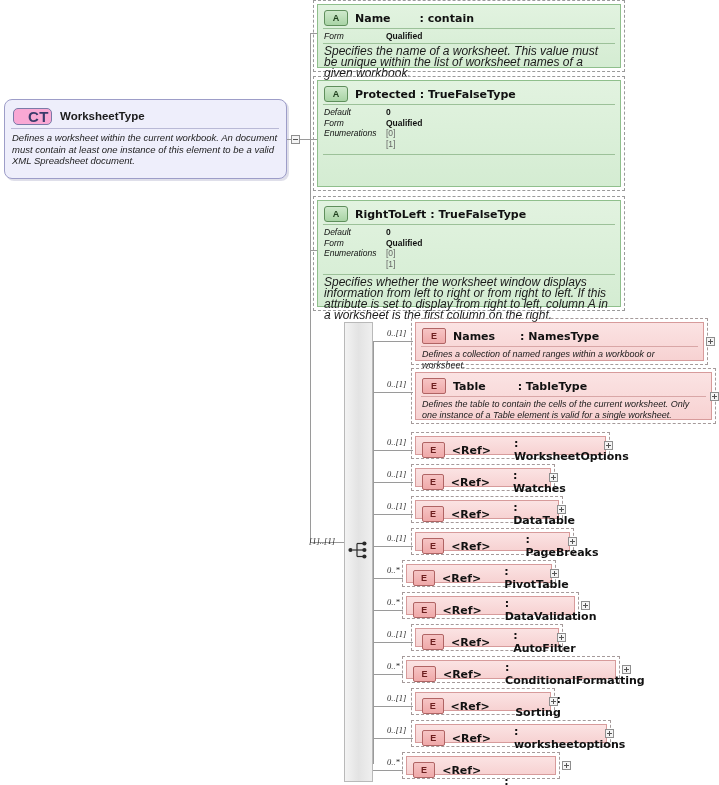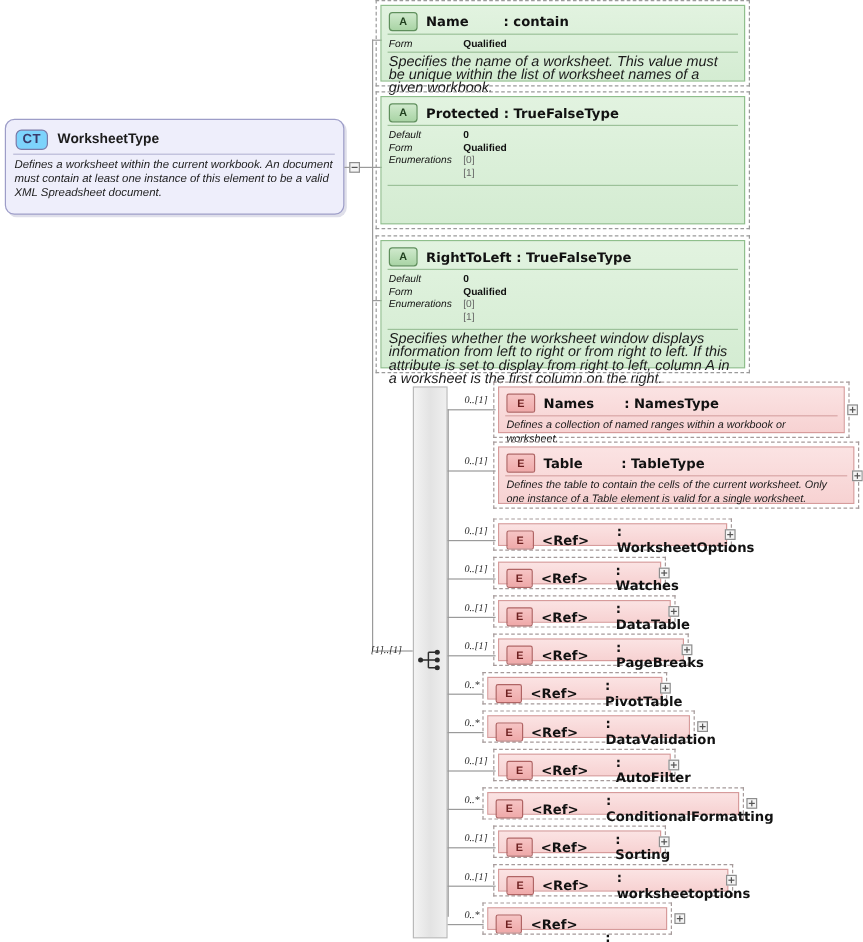--- a/index.html
+++ b/index.html
@@ -20,22 +20,22 @@
   #ct-box{left:4px;top:99px;width:283px;height:80px;}
   #ct-box .solidframe{
     background:#eeeefb;
     border:1px solid #9d9dc8;
     border-radius:8px;
     box-shadow:2px 2px 0 rgba(150,150,185,.30);
   }
   #ct-title{position:absolute;left:9px;top:7px;height:20px;display:flex;align-items:center;gap:8px;}
   .badge-ct{
     width:25px;height:15px;border:1px solid #7a7aa8;border-radius:5px;
-    background:#7dd3fc;color:#3a3a6a;font-size:11px;font-weight:bold;
-    display:flex;align-items:center;justify-content:center;letter-spacing:.4px;
+    background:#f9a8d4;color:#3a3a6a;font-size:15px;font-weight:bold;
+    display:flex;align-items:center;justify-content:center;letter-spacing:.4px;padding-left:12px;
   }
   #ct-name{font-size:11.5px;font-weight:bold;color:#1b1b1b;}
   #ct-sep{position:absolute;left:7px;top:29px;width:268px;height:1px;background:#b9b9d6;}
   #ct-doc{
     position:absolute;left:8px;top:33px;width:268px;
     font-size:9.5px;font-style:italic;color:#1d1d1d;line-height:11.5px;
   }
 
   
   .attr{ }
@@ -295,21 +295,21 @@
 <div class="toggle plus" style="left:557px;top:505px;"></div>
 
 <div class="ln lnh" style="left:373px;top:546px;width:40px;"></div>
 <div class="card" style="left:387px;top:533px;">0..[1]</div>
 <div class="node elem" style="left:411px;top:528px;width:163px;height:27px;">
   <div class="dashframe"></div>
   <div class="body">
     <div class="hdr">
       <span class="badge-e">E</span>
       <span class="nm">&lt;Ref&gt;</span>
-      <span class="ty" style="margin-left:16px;">: PageBreaks</span>
+      <span class="ty" style="margin-left:28px;">: PageBreaks</span>
     </div>
   </div>
 </div>
 <div class="toggle plus" style="left:568px;top:537px;"></div>
 
 <div class="ln lnh" style="left:373px;top:578px;width:30px;"></div>
 <div class="card" style="left:387px;top:565px;">0..*</div>
 <div class="node elem" style="left:402px;top:560px;width:154px;height:27px;">
   <div class="dashframe"></div>
   <div class="body">
@@ -365,21 +365,21 @@
 <div class="toggle plus" style="left:622px;top:665px;"></div>
 
 <div class="ln lnh" style="left:373px;top:706px;width:40px;"></div>
 <div class="card" style="left:387px;top:693px;">0..[1]</div>
 <div class="node elem" style="left:411px;top:688px;width:144px;height:27px;">
   <div class="dashframe"></div>
   <div class="body">
     <div class="hdr">
       <span class="badge-e">E</span>
       <span class="nm">&lt;Ref&gt;</span>
-      <span class="ty" style="margin-left:16px;">: Sorting</span>
+      <span class="ty" style="margin-left:16px;text-align:right;">: Sorting</span>
     </div>
   </div>
 </div>
 <div class="toggle plus" style="left:549px;top:697px;"></div>
 
 <div class="ln lnh" style="left:373px;top:738px;width:40px;"></div>
 <div class="card" style="left:387px;top:725px;">0..[1]</div>
 <div class="node elem" style="left:411px;top:720px;width:200px;height:27px;">
   <div class="dashframe"></div>
   <div class="body">

